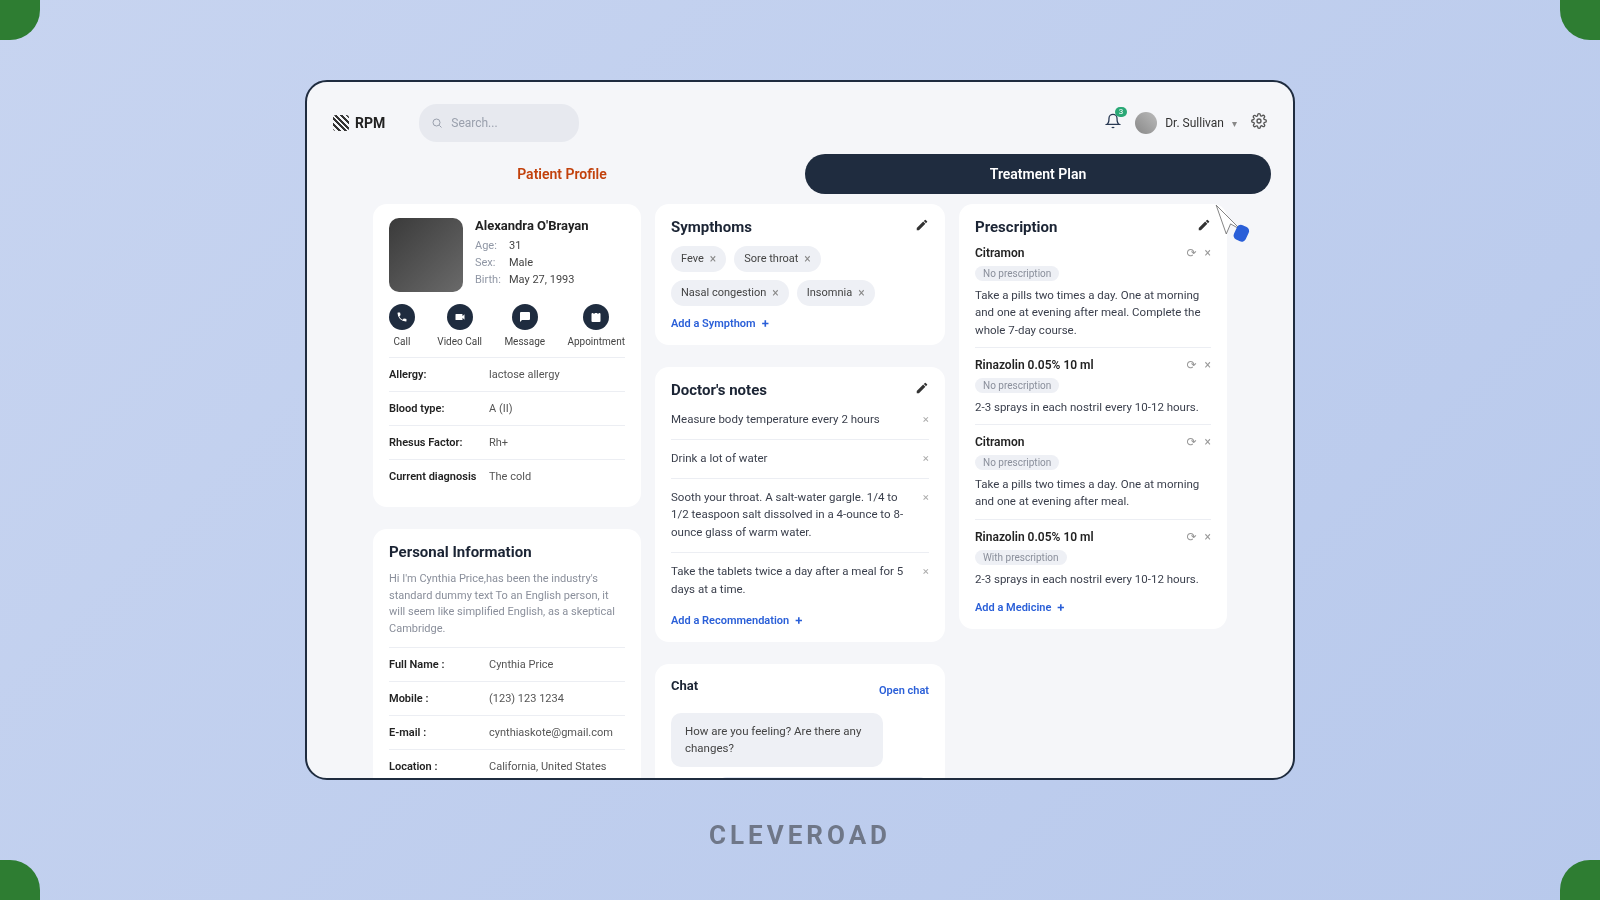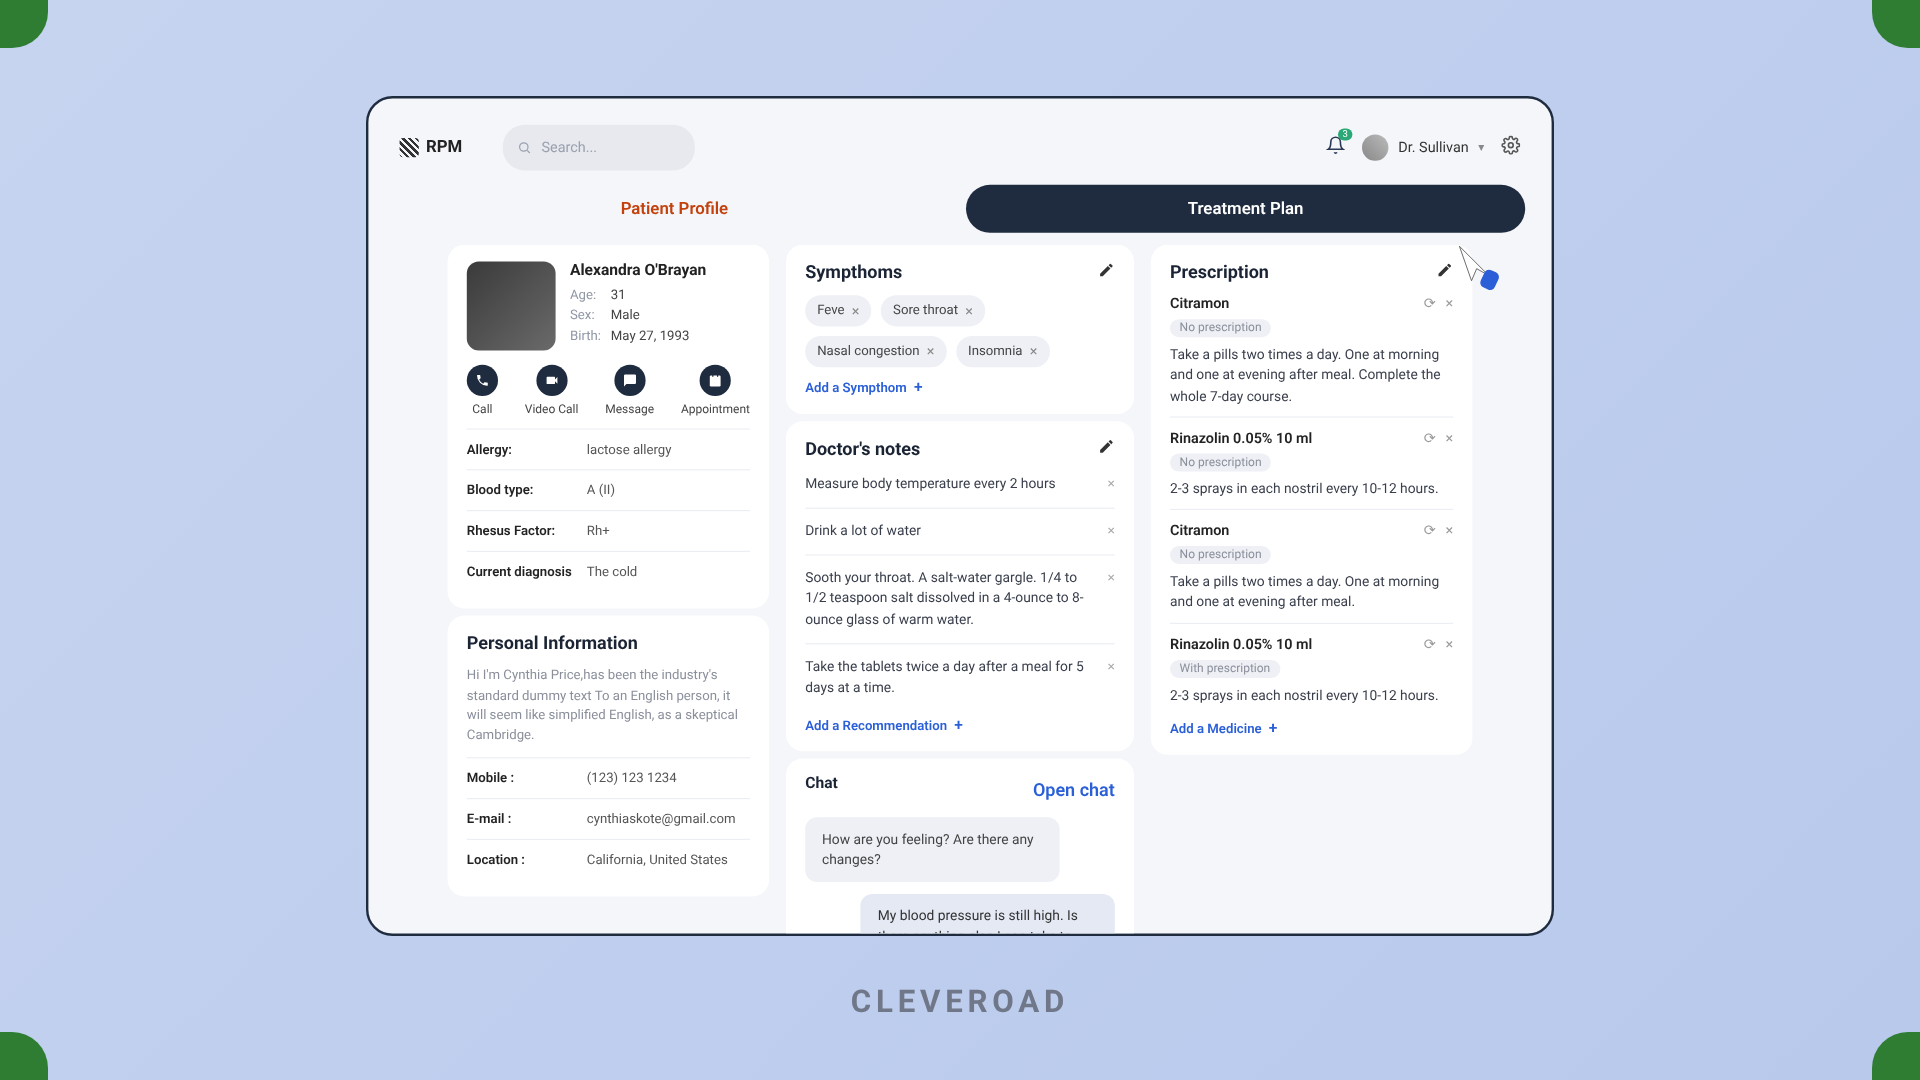--- a/index.html
+++ b/index.html
@@ -17,21 +17,21 @@
   .user { display:flex; align-items:center; gap:8px; font-size:12px; color:#333; }
   .avatar-sm { width:22px; height:22px; border-radius:50%; background:linear-gradient(45deg,#888,#bbb); }
   .gear svg { width:16px; height:16px; color:#555; }
   .chev { font-size:10px; color:#888; }
 
   .tabs { display:flex; gap:10px; padding:0 4px 10px 4px; }
   .tab { flex:1; text-align:center; padding:12px 0; border-radius:28px; font-weight:600; font-size:14px; color:#c2410c; cursor:pointer; }
   .tab.active { background:#1f2c3f; color:#fff; }
 
   .grid { flex:1; display:grid; grid-template-columns: 268px 290px 268px; gap:14px; justify-content:center; overflow:hidden; padding-bottom:6px; }
-  .col { display:flex; flex-direction:column; gap:6px; }
+  .col { display:flex; flex-direction:column; gap:22px; }
 
   .card { background:#fff; border-radius:14px; padding:14px 16px; font-size:12px; color:#2a3442; }
   .card h3 { font-size:15px; font-weight:700; color:#1b2434; margin-bottom:10px; display:flex; justify-content:space-between; align-items:center; }
   .edit-icon svg { width:14px; height:14px; color:#333; cursor:pointer; }
 
   .patient-top { display:flex; gap:12px; }
   .patient-photo { width:74px; height:74px; border-radius:10px; background:linear-gradient(135deg,#3a3a3a,#6a6a6a); flex-shrink:0; }
   .patient-meta { flex:1; }
   .patient-name { font-weight:700; font-size:13px; margin-bottom:6px; color:#222; }
   .meta-row { display:flex; font-size:11px; color:#444; margin-bottom:4px; }
@@ -64,21 +64,21 @@
   .presc-head { display:flex; justify-content:space-between; align-items:center; }
   .presc-name { font-weight:600; font-size:12px; color:#222; }
   .presc-icons { display:flex; gap:8px; color:#999; font-size:12px; }
   .presc-icons span { cursor:pointer; }
   .presc-badge { display:inline-block; background:#eef0f5; color:#8a8f9b; font-size:10px; border-radius:10px; padding:2px 8px; margin:6px 0; }
   .presc-text { font-size:11.5px; color:#3a3f4c; line-height:1.5; }
 
   .chat-card { padding:14px 16px 0; }
   .chat-head { display:flex; justify-content:space-between; align-items:center; margin-bottom:10px; }
   .chat-head h3 { font-size:13px; font-weight:700; }
-  .open-chat { color:#2a5fd8; font-size:15px; font-weight:600; cursor:pointer; }
+  .open-chat { color:#2a5fd8; font-size:11px; font-weight:600; cursor:pointer; }
   .bubble { border-radius:10px; padding:10px 14px; font-size:11.5px; line-height:1.5; max-width:82%; margin-bottom:10px; }
   .bubble.left { background:#eef0f5; color:#444; }
   .bubble.right { background:#e4e9f4; color:#333; margin-left:auto; }
 
   .col-right-stack { display:flex; flex-direction:column; gap:14px; }
   .watermark { margin-top:40px; font-size:26px; font-weight:700; letter-spacing:4px; color:#6f7788; }
 
   .hand-cursor { position:absolute; width:46px; height:46px; pointer-events:none; }
 
   
@@ -209,20 +209,24 @@
           </div>
         <div class="kv">
             <span class="k">Current diagnosis</span>
             <span class="v">The cold</span>
           </div>
       </div>
 
       <div class="card">
         <h3>Personal Information</h3>
         <div class="info-text">Hi I'm Cynthia Price,has been the industry's standard dummy text To an English person, it will seem like simplified English, as a skeptical Cambridge.</div>
+        <div class="kv">
+            <span class="k">Full Name :</span>
+            <span class="v">Cynthia Price</span>
+          </div>
         <div class="kv">
             <span class="k">Mobile :</span>
             <span class="v">(123) 123 1234</span>
           </div>
         <div class="kv">
             <span class="k">E-mail :</span>
             <span class="v">cynthiaskote@gmail.com</span>
           </div>
         <div class="kv">
             <span class="k">Location :</span>

